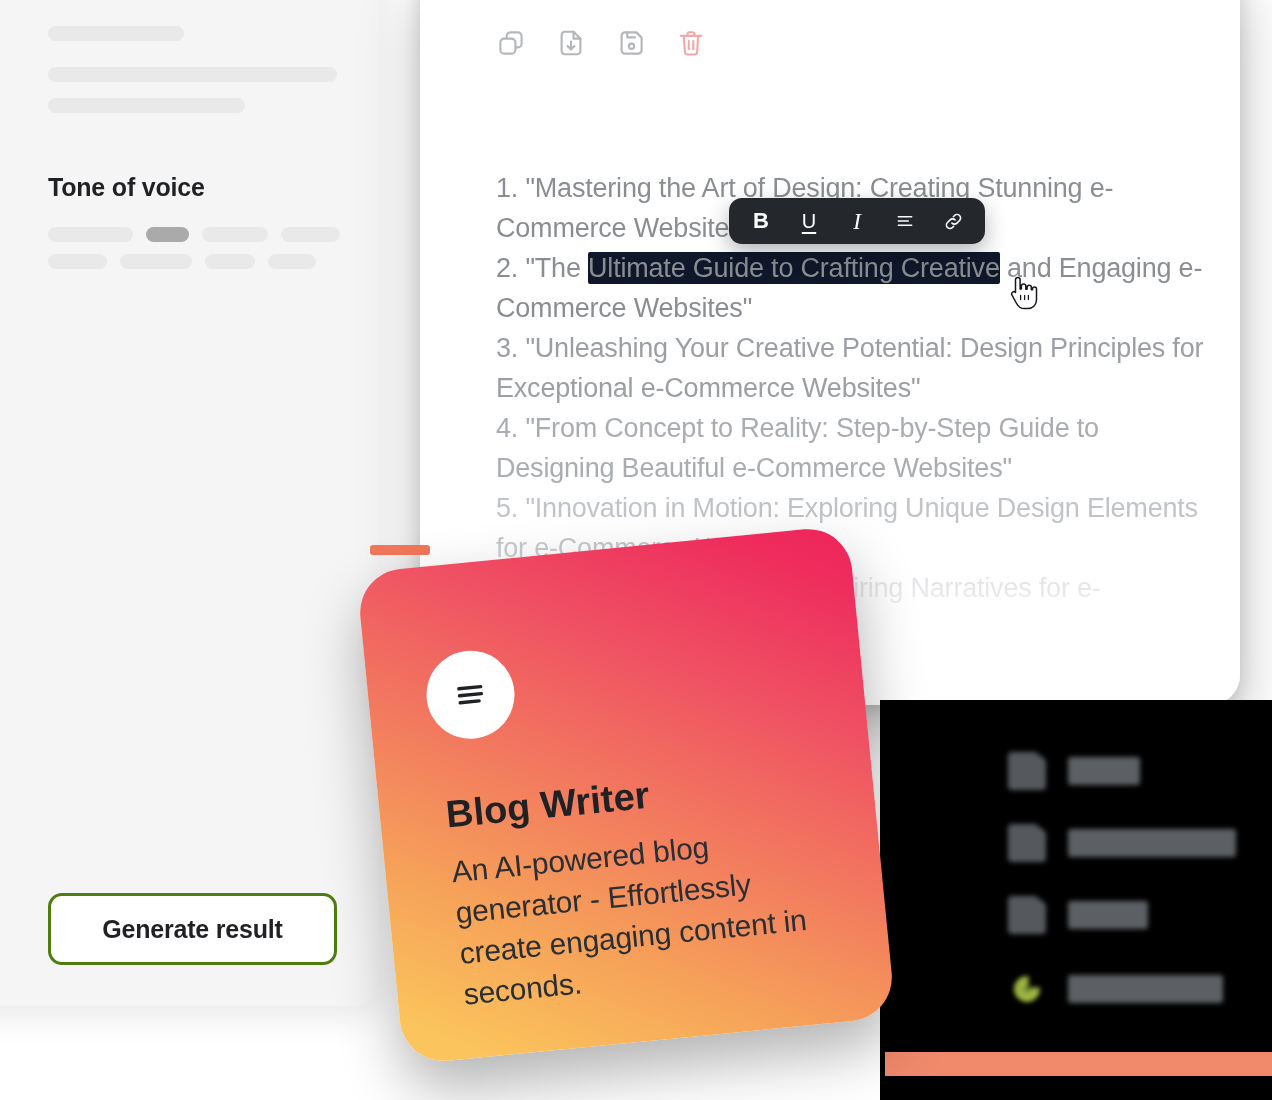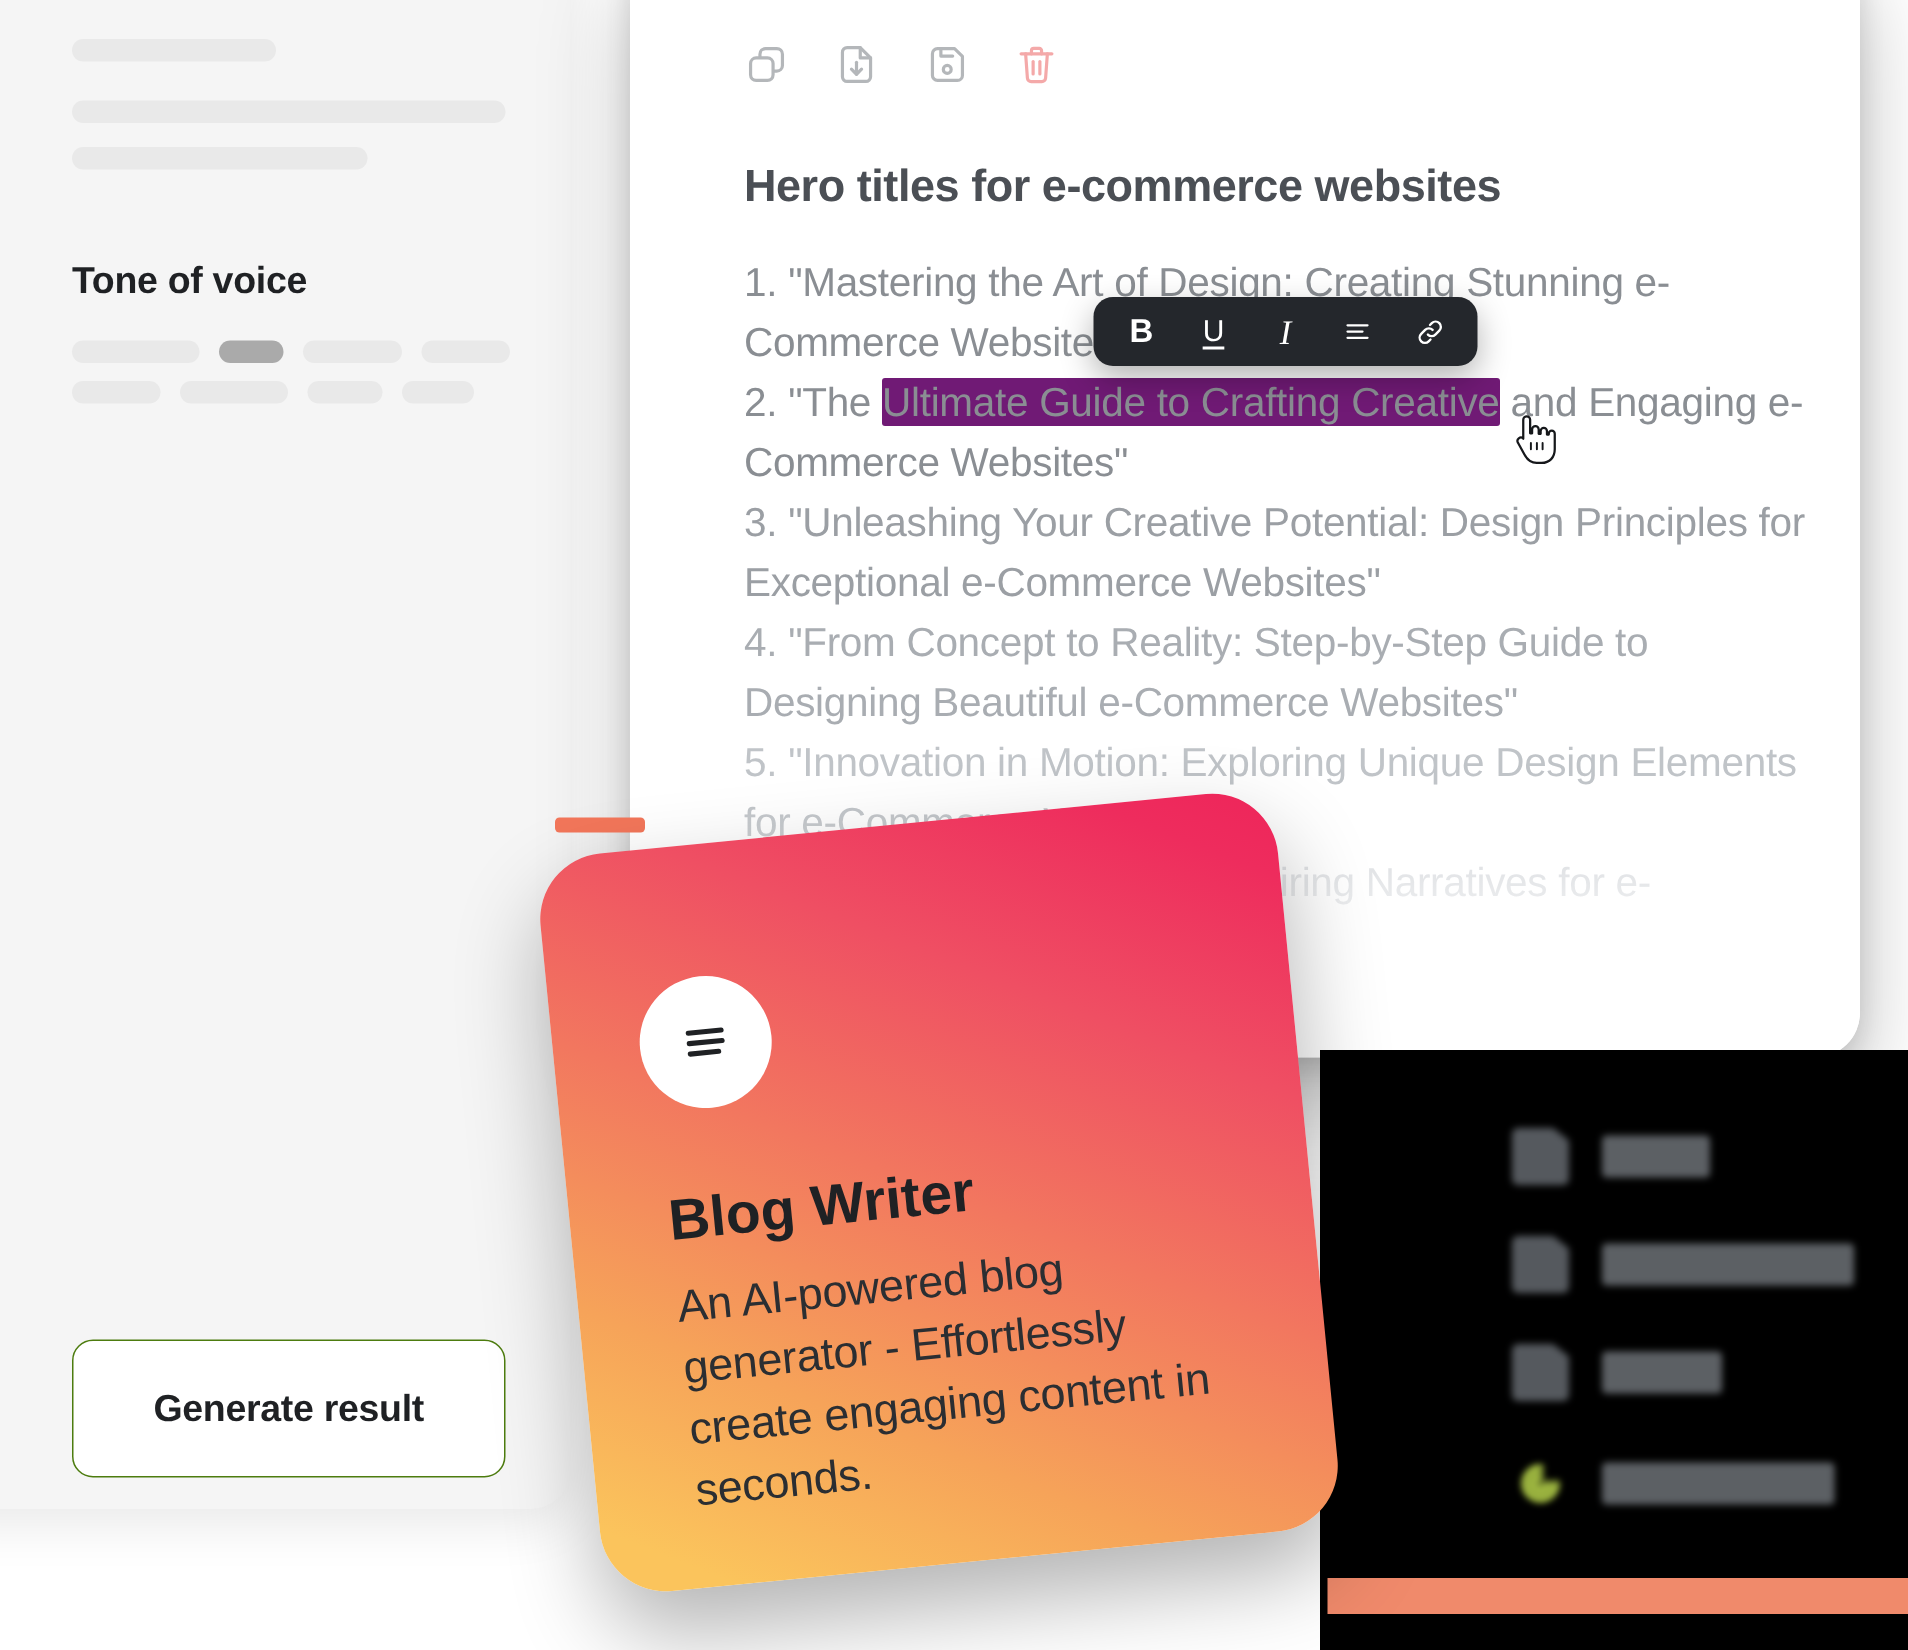--- a/index.html
+++ b/index.html
@@ -69,23 +69,23 @@
     border-radius: 9px;
     background: #e9e9e9;
   }
   .pill.selected { background: #aaaaaa; }
 
   .generate-btn {
     position: absolute;
     left: 88px;
     top: 933px;
     width: 289px;
-    height: 92px;
+    height: 72px;
     background: #ffffff;
-    border: 1px solid #4d7c0f;
+    border: 3px solid #4d7c0f;
     border-radius: 14px;
     font-family: "Liberation Sans", sans-serif;
     font-size: 25px;
     font-weight: bold;
     color: #1f2124;
     letter-spacing: -0.2px;
     cursor: pointer;
   }
 
   
@@ -140,21 +140,21 @@
   }
   .doc-line { white-space: normal; }
   .doc-line.l1 { color: #8a8e93; }
   .doc-line.l2 { color: #8a8e93; }
   .doc-line.l3 { color: #9b9fa4; }
   .doc-line.l4 { color: #a9adb2; }
   .doc-line.l5 { color: #b8bcc1; opacity: 0.88; }
   .doc-line.l6 { color: #c6cacf; opacity: 0.80; }
 
   .sel-hl {
-    background: #701a75;
+    background: #0f172a;
     border-radius: 2px;
     padding: 1px 0;
   }
 
   
   .doc-fade {
     position: absolute;
     left: 0;
     right: 0;
     bottom: 0;
@@ -372,21 +372,20 @@
         <svg viewBox="0 0 24 24" fill="none" stroke="#f4a9a9" stroke-width="1.7" stroke-linecap="round" stroke-linejoin="round">
           <path d="M3.8 6.3h16.4"></path>
           <path d="M9.3 6.3V4.6a1.2 1.2 0 0 1 1.2-1.2h3a1.2 1.2 0 0 1 1.2 1.2v1.7"></path>
           <path d="M6.2 6.3l.95 13a2 2 0 0 0 2 1.85h5.7a2 2 0 0 0 2-1.85l.95-13"></path>
           <path d="M10.2 10.4v6.6"></path>
           <path d="M13.8 10.4v6.6"></path>
         </svg>
       </span>
     </div>
 
-    <div class="doc-title">Hero titles for e-commerce websites</div>
 
     <div class="doc-body" id="doc-body">
         <div class="doc-line l1">1. "Mastering the Art of Design: Creating Stunning e-Commerce Websites"</div>
         <div class="doc-line l2">2. "The <span class="sel-hl">Ultimate Guide to Crafting Creative</span> and Engaging e-Commerce Websites"</div>
         <div class="doc-line l3">3. "Unleashing Your Creative Potential: Design Principles for Exceptional e-Commerce Websites"</div>
         <div class="doc-line l4">4. "From Concept to Reality: Step-by-Step Guide to Designing Beautiful e-Commerce Websites"</div>
         <div class="doc-line l5">5. "Innovation in Motion: Exploring Unique Design Elements for e-Commerce Websites"</div>
         <div class="doc-line l6">6. "The Art of Storytelling: Inspiring Narratives for e-Commerce Websites"</div>
       </div>
 

